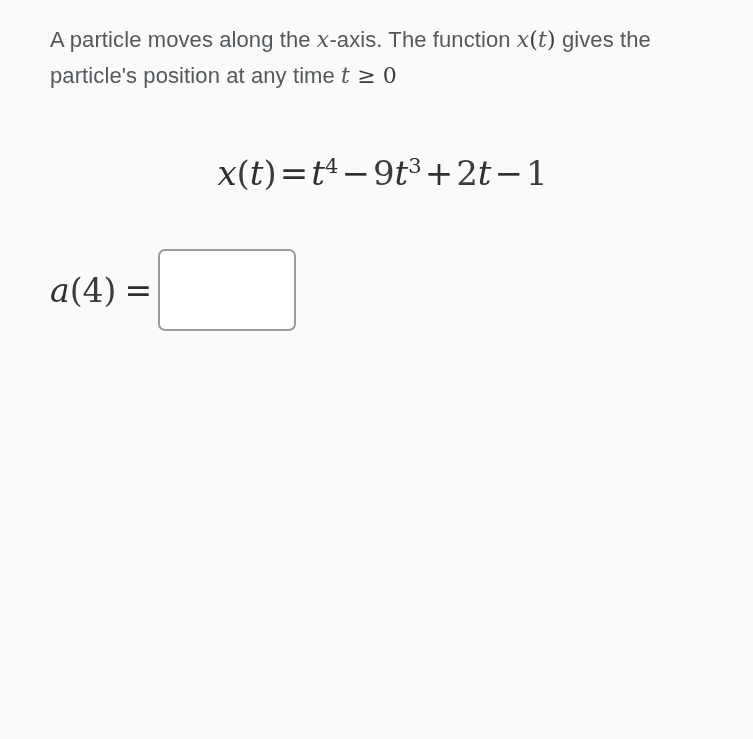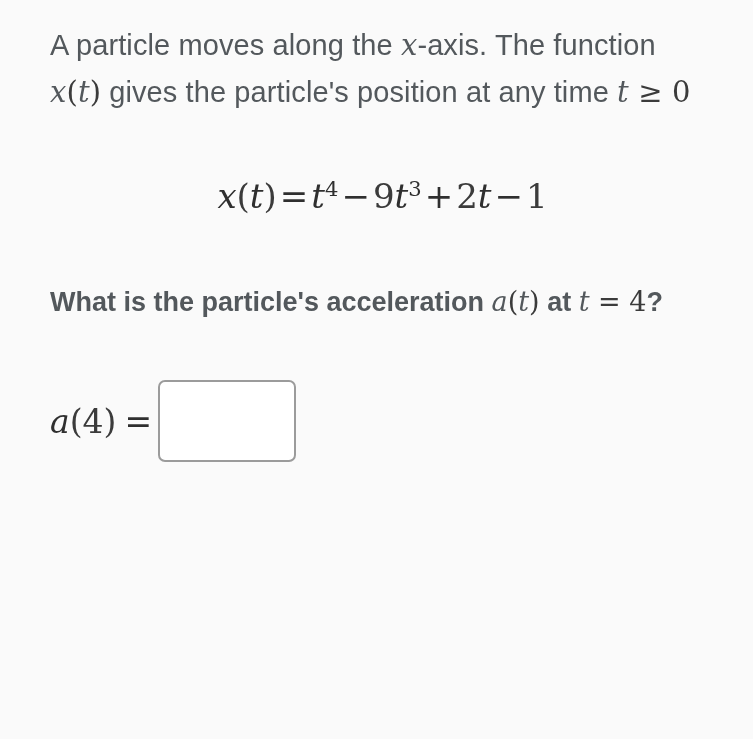--- a/index.html
+++ b/index.html
@@ -15,21 +15,21 @@
     overflow: hidden;
   }
   .page {
     position: relative;
     width: 753px;
     height: 739px;
     box-sizing: border-box;
     padding: 22px 40px 0 50px;
   }
   .prompt {
-    font-size: 29px;
+    font-size: 22px;
     line-height: 1.62;
     color: #53585c;
     letter-spacing: 0.1px;
     max-width: 660px;
   }
   .math-up {
     font-family: "DejaVu Serif", serif;
     font-style: normal;
     color: #3b3b3b;
   }
@@ -109,22 +109,19 @@
 <div class="page">
 
   <div class="prompt">
     <span>A particle moves along the </span><span class="mi">x</span><span>-axis. The function </span><span class="mi">x</span><span class="math-up">(</span><span class="mi">t</span><span class="math-up">)</span><span> gives the particle's position at any time </span><span class="mi">t</span><span class="math-up"> ≥ </span><span class="math-up">0</span>
   </div>
 
   <div class="display-eq">
     <span class="mi">x</span><span class="math-up">(</span><span class="mi">t</span><span class="math-up">)</span><span class="op">=</span><span class="mi">t</span><sup class="exp">4</sup><span class="op">−</span><span class="math-up">9</span><span class="mi">t</span><sup class="exp">3</sup><span class="op">+</span><span class="math-up">2</span><span class="mi">t</span><span class="op">−</span><span class="math-up">1</span>
   </div>
 
-  <div class="question">
-    <span>What is the particle's acceleration </span><span class="mi">a</span><span class="math-up">(</span><span class="mi">t</span><span class="math-up">)</span><span> at </span><span class="mi">t</span><span class="math-up"> = </span><span class="math-up">4</span><span>?</span>
-  </div>
 
   <div class="answer-row">
     <span class="answer-label"><span class="mi">a</span><span class="math-up">(</span><span class="math-up">4</span><span class="math-up">)</span><span class="eq">=</span></span>
     <input class="answer-input" type="text" placeholder="" style="">
   </div>
 
 </div>
 
 </body></html>

